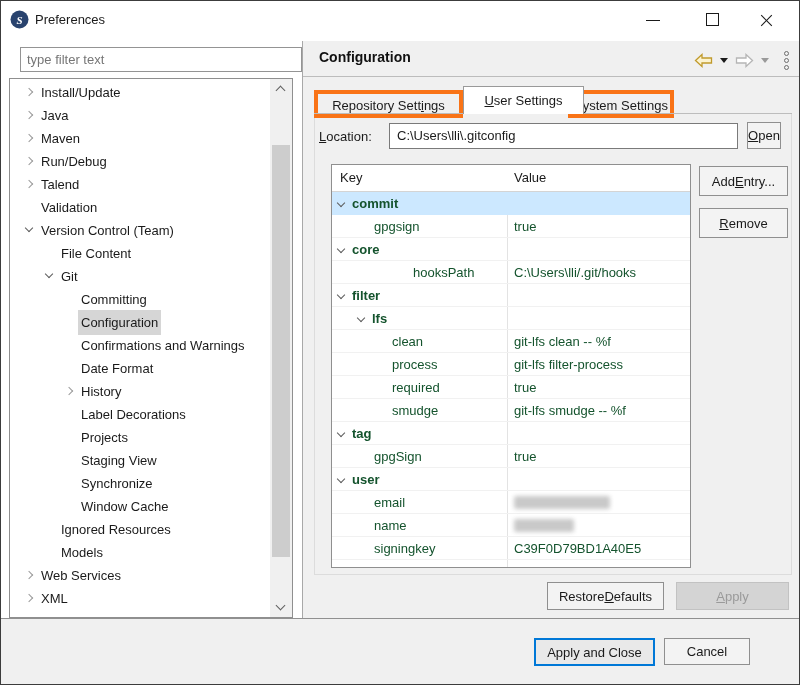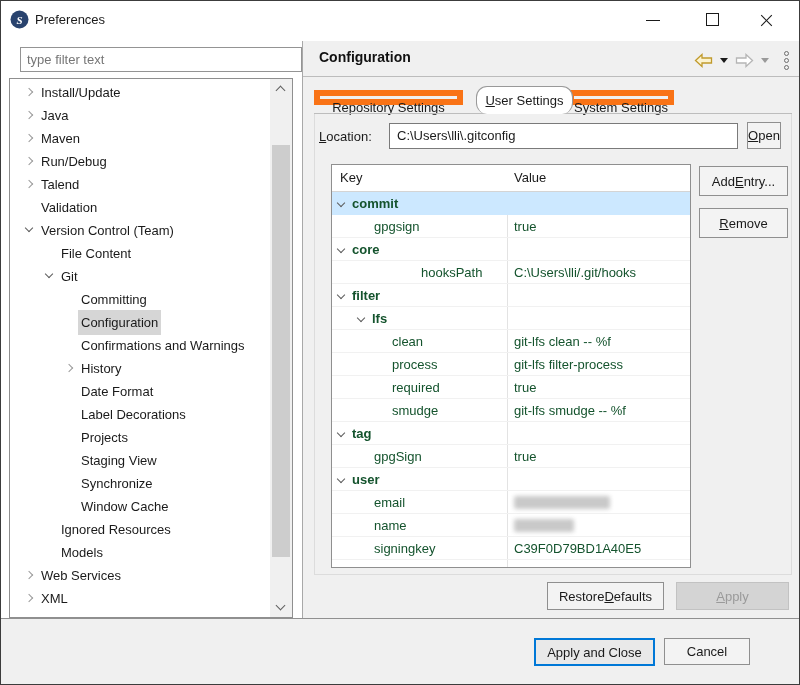--- a/index.html
+++ b/index.html
@@ -46,21 +46,21 @@
   .cfg-title { position:absolute; left:16px; top:8px; font-size:14px; font-weight:bold; color:#111; }
   .hdr-toolbar { position:absolute; right:10px; top:9px; display:flex; align-items:center; gap:7px; height:20px; }
   .tri { width:0; height:0; border-left:4px solid transparent; border-right:4px solid transparent; border-top:5px solid #1a1a1a; }
   .tri.gray { border-top-color:#9a9a9a; }
   .dots { display:flex; flex-direction:column; gap:2px; margin-left:8px; }
   .dots i { width:5px; height:5px; border:1.4px solid #6e6e6e; border-radius:50%; }
 
   
   .tabpage-outline { position:absolute; left:11px; top:72px; width:478px; height:462px; border:1px solid #dcdcdc; }
   .tab-baseline { position:absolute; left:11px; top:72px; width:478px; height:1px; background:#bdbdbd; z-index:1; }
-  .tab { position:absolute; top:49px; height:15px; font-size:13px; color:#1a1a1a; text-align:center; line-height:24px; background:#f0f0f0; border:6px solid #f97316; z-index:0; }
+  .tab { position:absolute; top:49px; height:28px; font-size:13px; color:#1a1a1a; text-align:center; line-height:24px; background:#f0f0f0; border:4px solid #f97316; z-index:0; }
   .tab.active { top:45px; height:28px; line-height:28px; background:#fff; border:1px solid #999; border-bottom:none; z-index:2; }
 
   
   .loc-label { position:absolute; left:16px; top:88px; font-size:13px; color:#1a1a1a; }
   .loc-field { position:absolute; left:86px; top:82px; width:349px; height:26px; background:#fff; border:1px solid #7a7a7a; font-size:13px; line-height:24px; padding:0 7px; color:#1a1a1a; white-space:nowrap; overflow:hidden; }
   .btn { font-family:"Liberation Sans",sans-serif; font-size:13px; color:#1a1a1a; background:#f3f3f3; border:1px solid #8f8f8f; text-align:center; position:absolute; display:flex; align-items:center; justify-content:center; }
   .btn-open { left:444px; top:81px; width:34px; height:27px; }
   u { text-decoration:underline; }
 
   
@@ -177,28 +177,28 @@
         </div>
         <div class="tree-row" style="padding-left: 52px;">
           <span class="chev-box"></span>
           <span class="tree-label selected">Configuration</span>
         </div>
         <div class="tree-row" style="padding-left: 52px;">
           <span class="chev-box"></span>
           <span class="tree-label">Confirmations and Warnings</span>
         </div>
         <div class="tree-row" style="padding-left: 52px;">
+          <span class="chev-box"></span>
+          <span class="tree-label">Date Format</span>
+        </div>
+        <div class="tree-row" style="padding-left: 52px;">
           <span class="chev-box">
             <span class="chev right"></span>
           </span>
           <span class="tree-label">History</span>
-        </div>
-        <div class="tree-row" style="padding-left: 52px;">
-          <span class="chev-box"></span>
-          <span class="tree-label">Date Format</span>
         </div>
         <div class="tree-row" style="padding-left: 52px;">
           <span class="chev-box"></span>
           <span class="tree-label">Label Decorations</span>
         </div>
         <div class="tree-row" style="padding-left: 52px;">
           <span class="chev-box"></span>
           <span class="tree-label">Projects</span>
         </div>
         <div class="tree-row" style="padding-left: 52px;">
@@ -264,21 +264,21 @@
             <i></i>
             <i></i>
             <i></i>
           </span>
       </div>
     </div>
 
     <div class="tabpage-outline"></div>
     <div class="tab-baseline"></div>
     <div class="tab" style="left:11px; width:149px;">Repository Sett<u>i</u>ngs</div>
-    <div class="tab active" style="left:173px; width:97px;border-radius:11px;"><u>U</u>ser Settings</div>
+    <div class="tab active" style="left:160px; width:121px;"><u>U</u>ser Settings</div>
     <div class="tab" style="left:265px; width:106px;"><u>S</u>ystem Settings</div>
 
     <span class="loc-label"><u>L</u>ocation:</span>
     <div class="loc-field">C:\Users\lli\.gitconfig</div>
     <div class="btn btn-open"><u>O</u>pen</div>
 
     <div class="cfg-table">
       <div class="col-divider"></div>
       <div class="thead">
         <span class="h-key">Key</span>
@@ -291,21 +291,21 @@
           </div>
           <div class="trow">
             <span class="tkey" style="left: 42px;">gpgsign</span>
             <span class="tval">true</span>
           </div>
           <div class="trow">
             <span class="tchev" style="left: 6px;"></span>
             <span class="tkey b" style="left: 20px;">core</span>
           </div>
           <div class="trow">
-            <span class="tkey" style="left: 58px; padding-left: 31px;">hooksPath</span>
+            <span class="tkey" style="left: 50px; padding-left: 31px;">hooksPath</span>
             <span class="tval">C:\Users\lli/.git/hooks</span>
           </div>
           <div class="trow">
             <span class="tchev" style="left: 6px;"></span>
             <span class="tkey b" style="left: 20px;">filter</span>
           </div>
           <div class="trow">
             <span class="tchev" style="left: 26px;"></span>
             <span class="tkey b" style="left: 40px;">lfs</span>
           </div>

